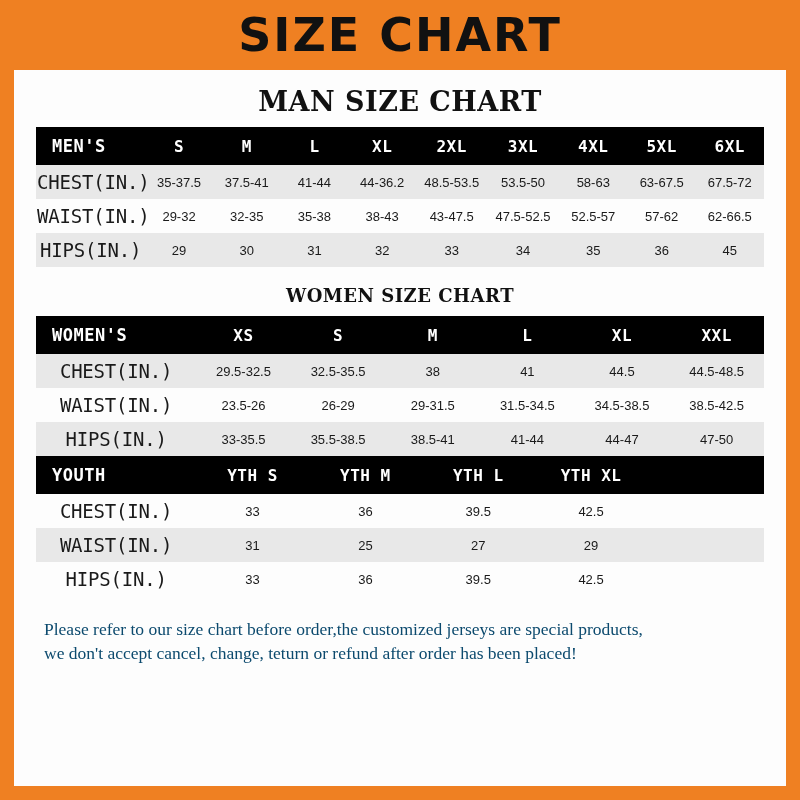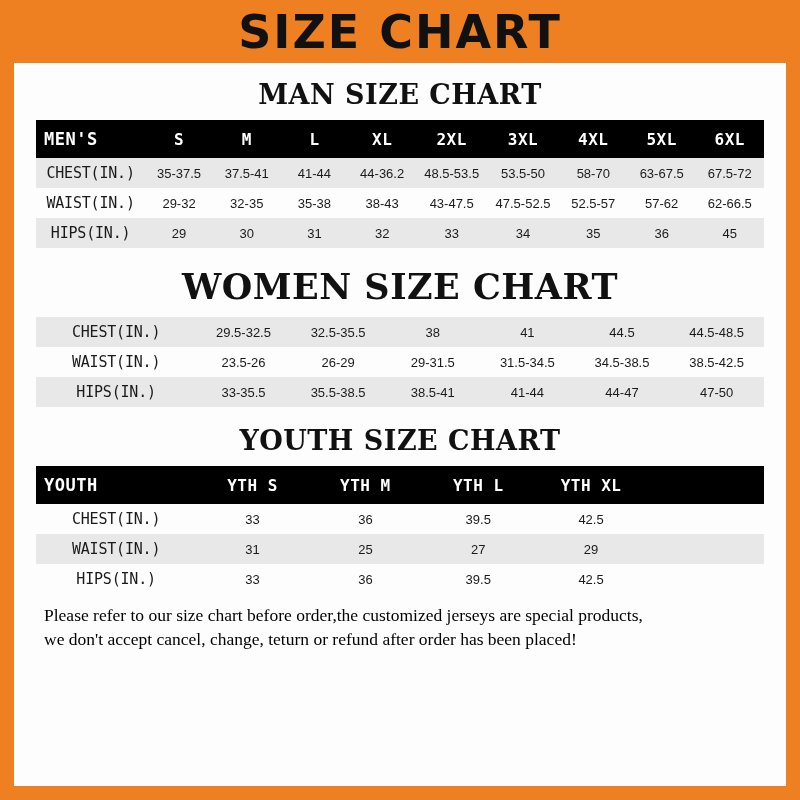--- a/index.html
+++ b/index.html
@@ -19,21 +19,21 @@
     height: 800px;
     background: #fdfdfd;
     box-sizing: border-box;
     border-left: 14px solid #ef8022;
     border-right: 14px solid #ef8022;
     display: flex;
     flex-direction: column;
   }
   .banner {
     background: #ef8022;
-    height: 63px;
+    height: 70px;
     display: flex;
     align-items: center;
     justify-content: center;
     flex: 0 0 auto;
     text-align: right;
   }
   .banner-title {
     font-family: "DejaVu Sans", sans-serif;
     font-weight: bold;
     font-size: 46px;
@@ -48,21 +48,21 @@
     flex-direction: column;
   }
   .section-title {
     text-align: center;
     font-family: "DejaVu Serif", serif;
     font-weight: bold;
     color: #111111;
     letter-spacing: 0.5px;
   }
   .t-man { font-size: 27px; margin: 16px 0 10px 0; }
-  .t-women { font-size: 35px; margin: 18px 0 10px 0; }
+  .t-women { font-size: 18px; margin: 18px 0 10px 0; }
   .t-youth { font-size: 27px; margin: 18px 0 10px 0; }
 
   table.size-table {
     width: 100%;
     border-collapse: collapse;
     table-layout: fixed;
   }
   table.size-table tr.head-row {
     background: #000000;
   }
@@ -70,50 +70,50 @@
     color: #ffffff;
     font-family: "DejaVu Sans Mono", monospace;
     font-weight: bold;
     font-size: 16px;
     padding: 9px 2px;
     text-align: center;
     letter-spacing: 0.5px;
   }
   table.size-table tr.head-row th.label-cell {
     text-align: left;
-    padding-left: 8px;
+    padding-left: 16px;
     font-size: 17px;
   }
   table.size-table td {
     text-align: center;
     font-size: 13px;
     color: #1a1a1a;
     padding: 6px 1px;
     font-family: "Liberation Sans", sans-serif;
   }
   table.size-table td.label-cell {
     font-family: "DejaVu Sans Mono", monospace;
-    font-size: 15px;
+    font-size: 19px;
     letter-spacing: -0.2px;
     text-align: center;
   }
   table.size-table tr.band-light { background: #e8e8e8; }
   table.size-table tr.band-white { background: #fdfdfd; }
 
   .women-table td.label-cell,
   .youth-table td.label-cell { font-size: 14px; }
   .women-table tr.head-row th { font-size: 17px; }
   .youth-table tr.head-row th { font-size: 17px; }
   .women-table td { font-size: 14px; }
   .youth-table td { font-size: 14px; }
 
   .footer-note {
-    margin-top: 4px;
+    margin-top: 16px;
     padding: 6px 8px 0 8px;
-    color: #000000;
+    color: #0c4a6e;
     font-family: "Liberation Serif", serif;
     font-size: 17.5px;
     line-height: 1.35;
     text-align: left;
   }
   .footer-note .line { display: block; }
   .bottom-strip {
     height: 14px;
     background: #ef8022;
     flex: 0 0 auto;
@@ -158,21 +158,21 @@
         <th>6XL</th>
       </tr>
       <tr class="band-light">
         <td class="label-cell">CHEST(IN.)</td>
         <td>35-37.5</td>
         <td>37.5-41</td>
         <td>41-44</td>
         <td>44-36.2</td>
         <td>48.5-53.5</td>
         <td>53.5-50</td>
-        <td>58-70</td>
+        <td>58-63</td>
         <td>63-67.5</td>
         <td>67.5-72</td>
       </tr>
       <tr class="band-white">
         <td class="label-cell">WAIST(IN.)</td>
         <td>29-32</td>
         <td>32-35</td>
         <td>35-38</td>
         <td>38-43</td>
         <td>43-47.5</td>
@@ -201,20 +201,29 @@
       <colgroup>
         <col style="width:22%">
         <col style="width:13%">
           <col style="width:13%">
           <col style="width:13%">
         <col style="width:13%">
           <col style="width:13%">
           <col style="width:13%">
       </colgroup>
       <tbody>
+          <tr class="head-row">
+        <th class="label-cell">WOMEN'S</th>
+        <th>XS</th>
+        <th>S</th>
+        <th>M</th>
+        <th>L</th>
+        <th>XL</th>
+        <th>XXL</th>
+      </tr>
       <tr class="band-light">
         <td class="label-cell">CHEST(IN.)</td>
         <td>29.5-32.5</td>
         <td>32.5-35.5</td>
         <td>38</td>
         <td>41</td>
         <td>44.5</td>
         <td>44.5-48.5</td>
       </tr>
       <tr class="band-white">
@@ -231,21 +240,20 @@
         <td>33-35.5</td>
         <td>35.5-38.5</td>
         <td>38.5-41</td>
         <td>41-44</td>
         <td>44-47</td>
         <td>47-50</td>
       </tr>
     </tbody>
       </table>
 
-    <div class="section-title t-youth">YOUTH SIZE CHART</div>
     <table class="size-table youth-table">
       <colgroup>
         <col style="width:22%">
         <col style="width:15.5%">
           <col style="width:15.5%">
           <col style="width:15.5%">
           <col style="width:15.5%">
         <col style="width:16%">
       </colgroup>
       <tbody>

